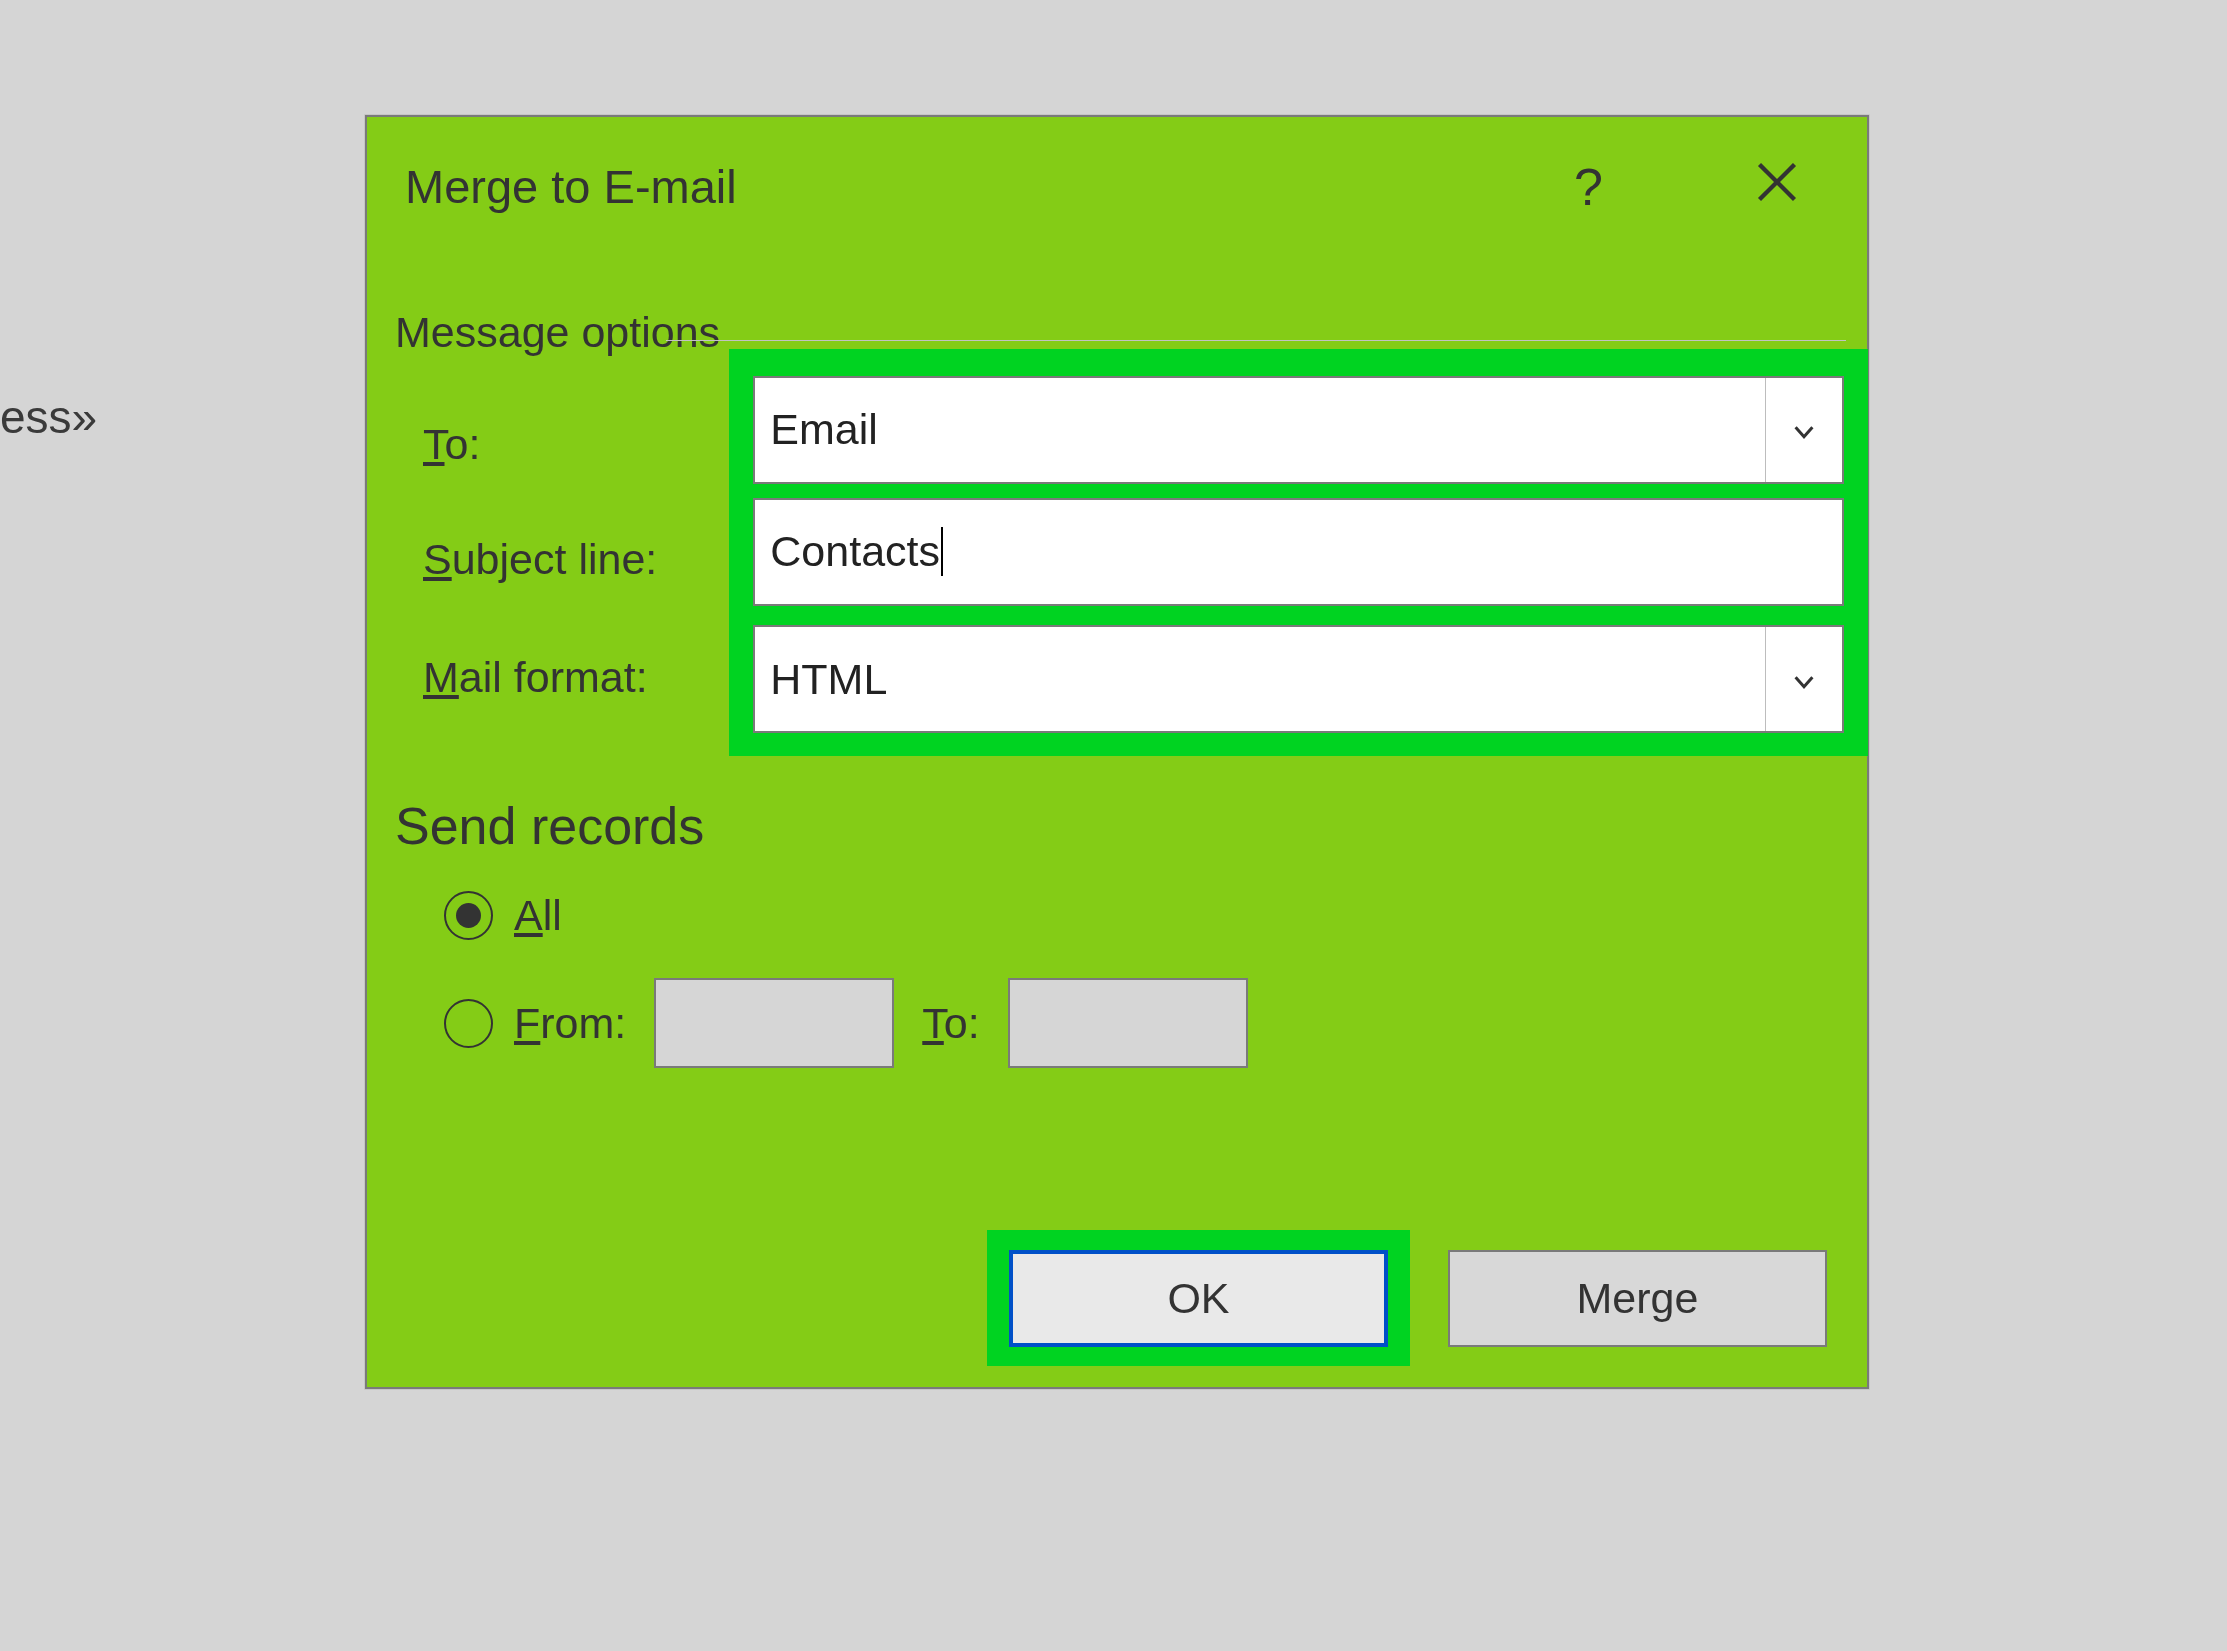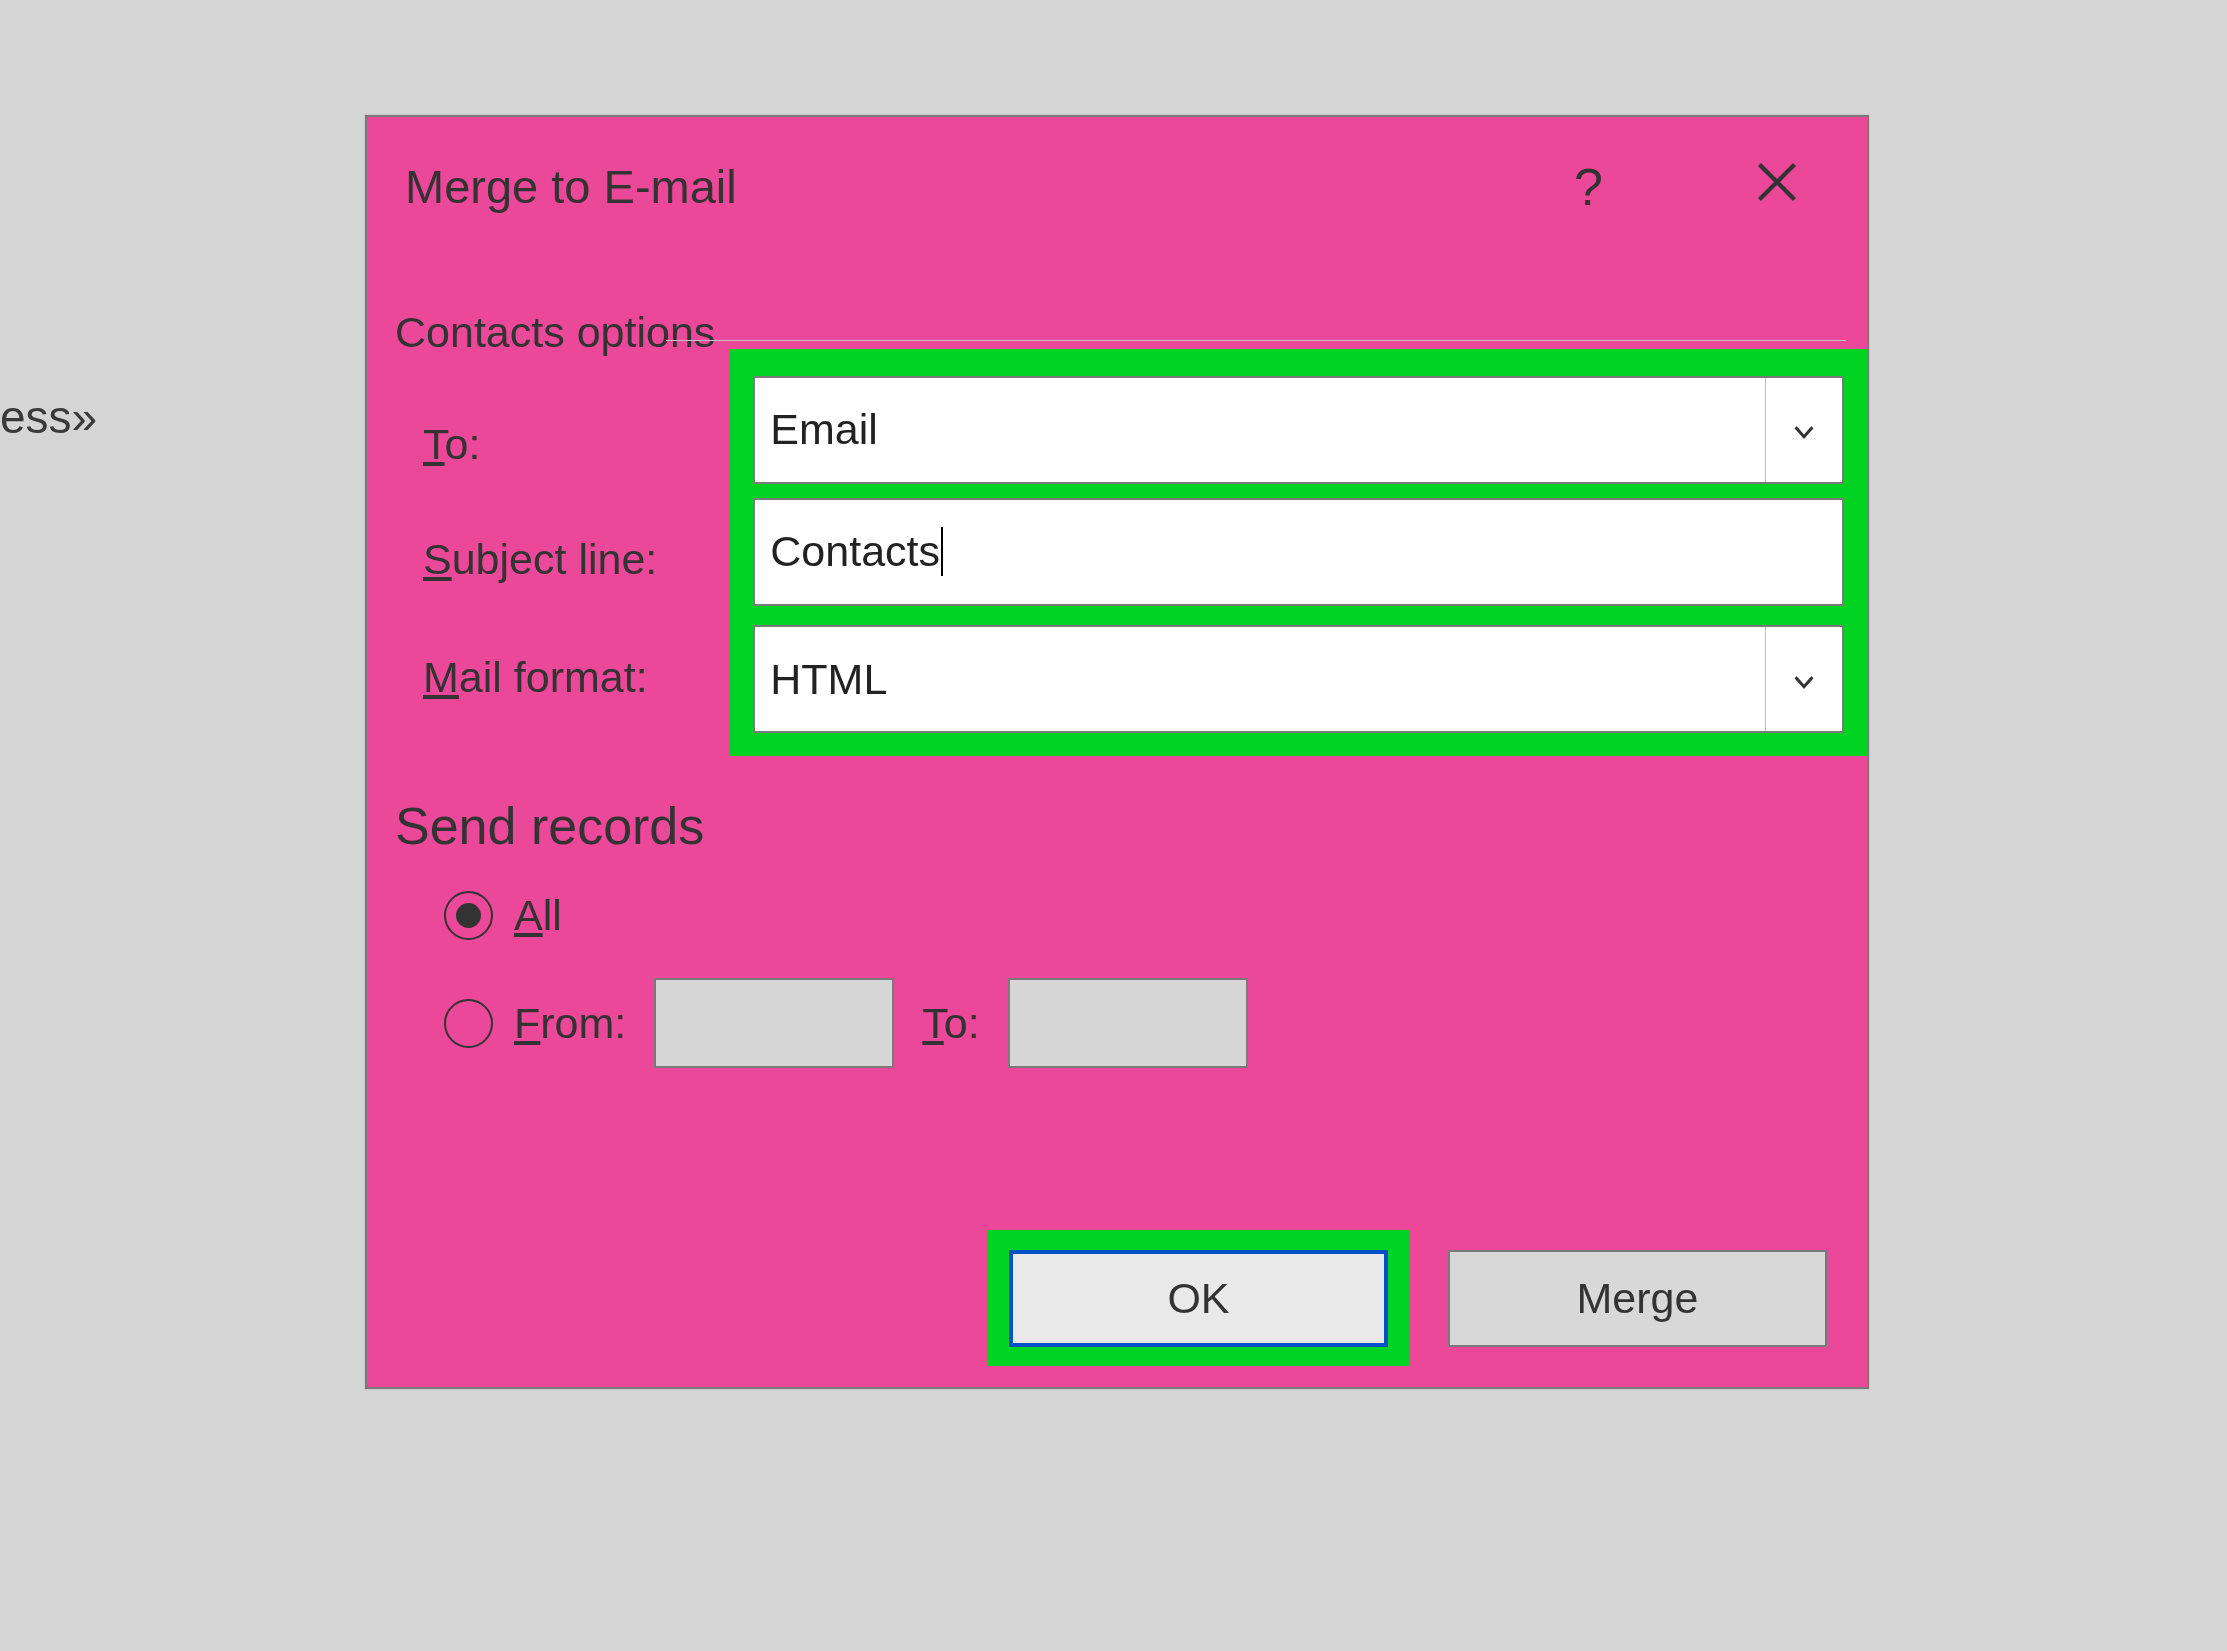--- a/index.html
+++ b/index.html
@@ -22,21 +22,21 @@
     color: #3a3a3a;
   }
 
   
   .dialog {
     position: absolute;
     left: 365px;
     top: 115px;
     width: 1504px;
     height: 1274px;
-    background: #ec4899;
+    background: #84cc16;
     border: 2.1px solid #7a7a7a;
     box-shadow: 0 0 0 0.7px #bfbfbf;
   }
 
   .titlebar {
     height: 139px;
     display: flex;
     align-items: center;
     padding-left: 38px;
     position: relative;
@@ -221,21 +221,21 @@
     <div class="close">
       <span>
         <svg viewBox="0 0 32 32">
             <line x1="2" y1="2" x2="30" y2="30" stroke="#333" stroke-width="3.5"></line>
             <line x1="30" y1="2" x2="2" y2="30" stroke="#333" stroke-width="3.5"></line>
           </svg>
       </span>
     </div>
   </div>
 
-  <div style="position:absolute; left:28px; top:191px; font-size:43px;">Contacts options</div>
+  <div style="position:absolute; left:28px; top:191px; font-size:43px;">Message options</div>
   <div class="sep-line"></div>
 
   <div class="msg-label lbl-to">
     <span style="text-decoration:underline;">T</span><span>o:</span>
   </div>
   <div class="msg-label lbl-subj">
     <span style="text-decoration:underline;">S</span><span>ubject line:</span>
   </div>
   <div class="msg-label lbl-fmt">
     <span style="text-decoration:underline;">M</span><span>ail format:</span>

